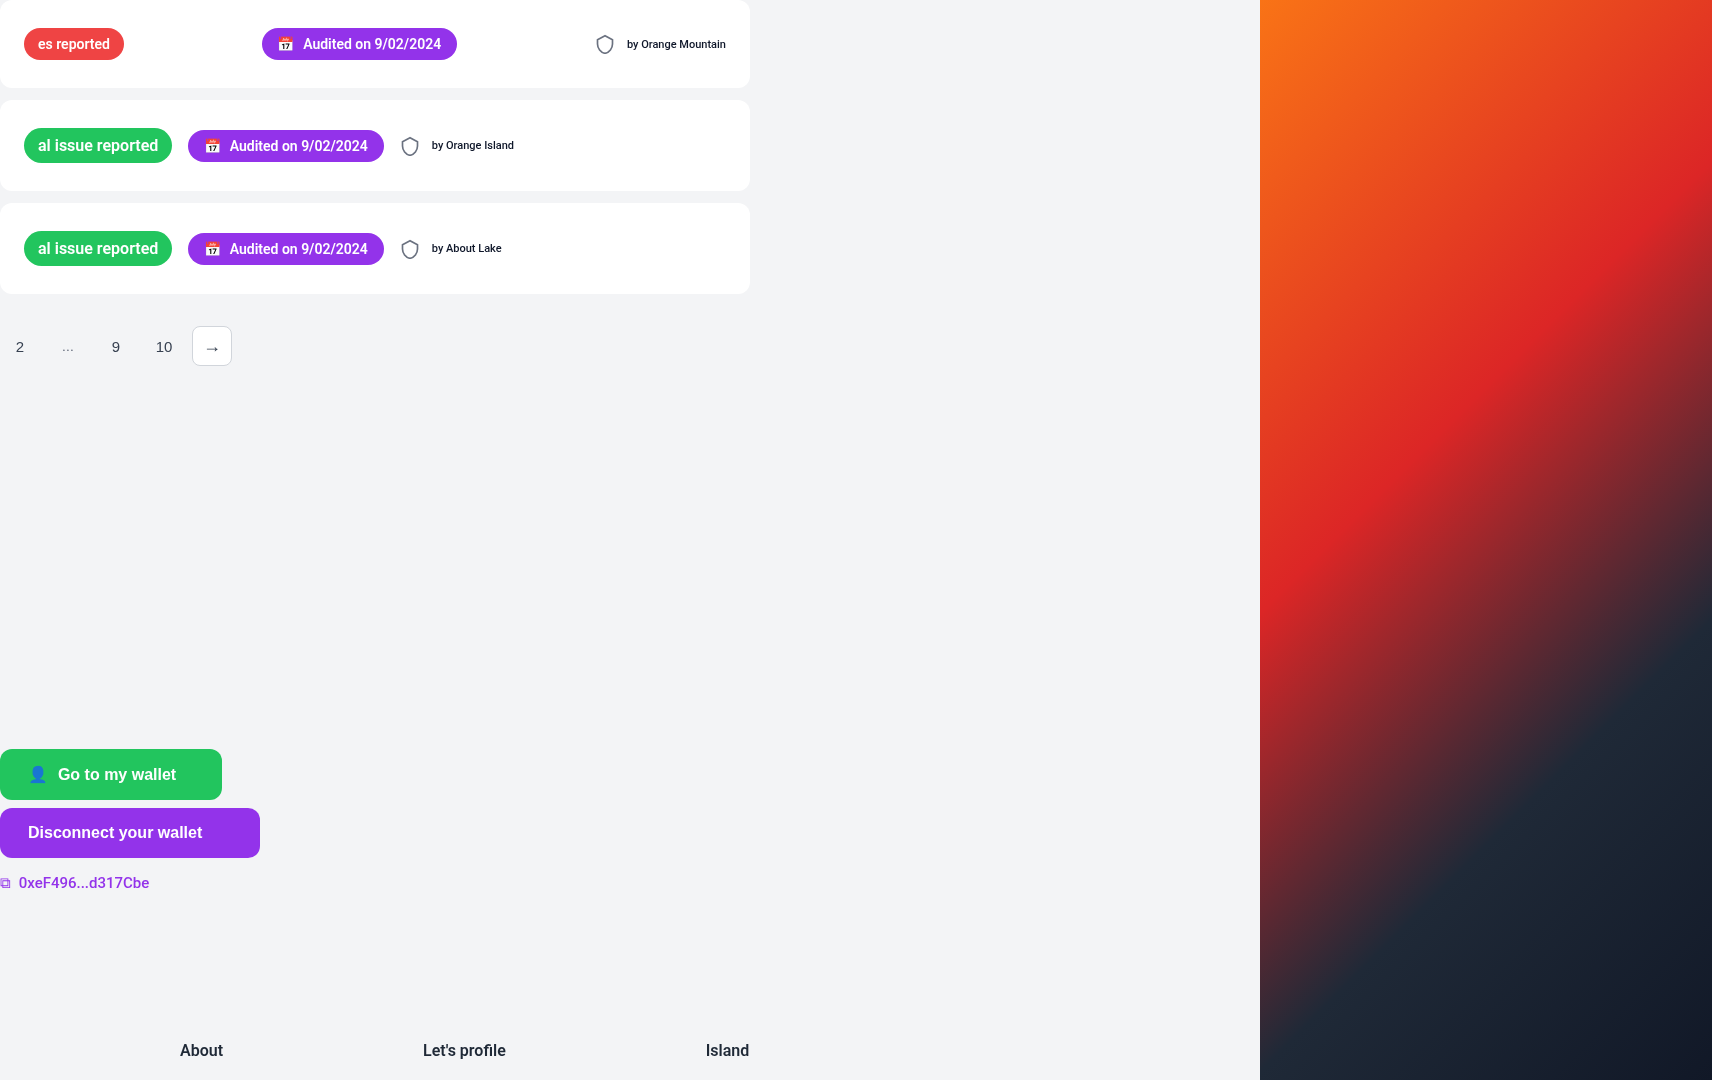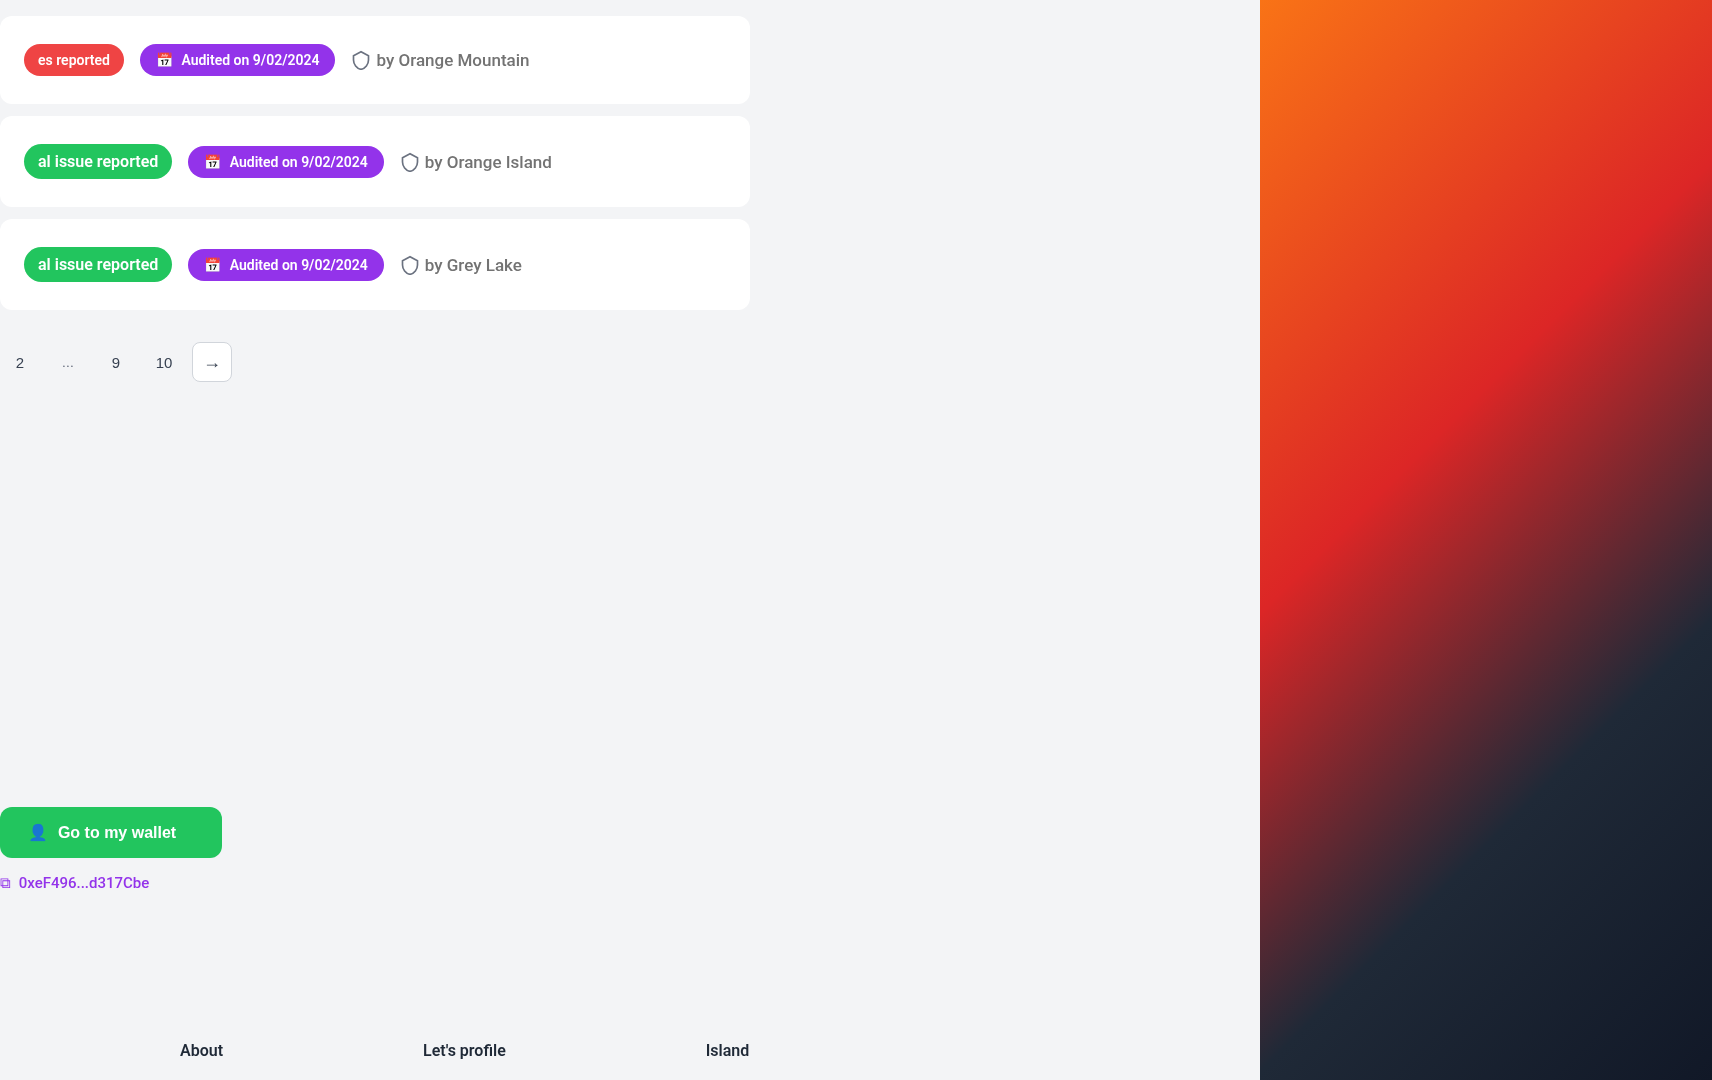--- a/index.html
+++ b/index.html
@@ -31,21 +31,21 @@
       background: #ffffff;
       border-radius: 12px;
       margin: 0 0 12px 0;
       padding: 28px 24px;
       display: flex;
       align-items: center;
       gap: 16px;
       width: 750px;
     }
 
-    .card-1 { margin-top: 16px; }
+    .card-1 { margin-top: 0; justify-content: space-between; }
     .card-2 { margin-top: 0; }
     .card-3 { margin-top: 0; }
 
     .badge-issues {
       background: #ef4444;
       color: #ffffff;
       font-size: 14px;
       font-weight: 600;
       padding: 8px 14px;
       border-radius: 20px;
@@ -75,23 +75,23 @@
       white-space: nowrap;
     }
 
     .badge-audit .cal-icon {
       font-size: 14px;
     }
 
     .auditor-info {
       display: flex;
       align-items: center;
-      gap: 5px;
-      color: #737373;
-      font-size: 17px;
+      gap: 12px;
+      color: #0f172a;
+      font-size: 11px;
       font-weight: 500;
     }
 
     .shield-icon {
       width: 20px;
       height: 20px;
       color: #6b7280;
     }
 
     
@@ -269,41 +269,44 @@
     <div class="audit-card card-3" style="margin-top:12px;">
       <span class="badge-issues-green">al issue reported</span>
       <span class="badge-audit">
         <span class="cal-icon">📅</span>
         <span>Audited on 9/02/2024</span>
       </span>
       <span class="auditor-info">
         <svg class="shield-icon" viewBox="0 0 24 24" fill="none" stroke="currentColor" stroke-width="2">
           <path d="M12 2L3 7v5c0 5.25 3.75 10.05 9 11.25C17.25 22.05 21 17.25 21 12V7L12 2z"></path>
         </svg>
-        <span>by Grey Lake</span>
+        <span>by About Lake</span>
       </span>
     </div>
 
   </div>
 
   <div class="pagination">
     <button class="page-btn">2</button>
     <span class="page-ellipsis">...</span>
     <button class="page-btn">9</button>
     <button class="page-btn">10</button>
     <button class="page-arrow">→</button>
   </div>
 
 </div>
 
 <div class="sidebar-bottom">
   <button class="btn-profile">
     <span>👤</span>
     <span>Go to my wallet</span>
   </button>
+  <button class="btn-disconnect">
+    <span>Disconnect your wallet</span>
+  </button>
   <div class="wallet-address">
     <span>⧉</span>
     <span>0xeF496...d317Cbe</span>
   </div>
 </div>
 
 <div class="footer">
   <div class="footer-cols">
     <span class="footer-col-title">About</span>
     <span class="footer-col-title">Let's profile</span>

